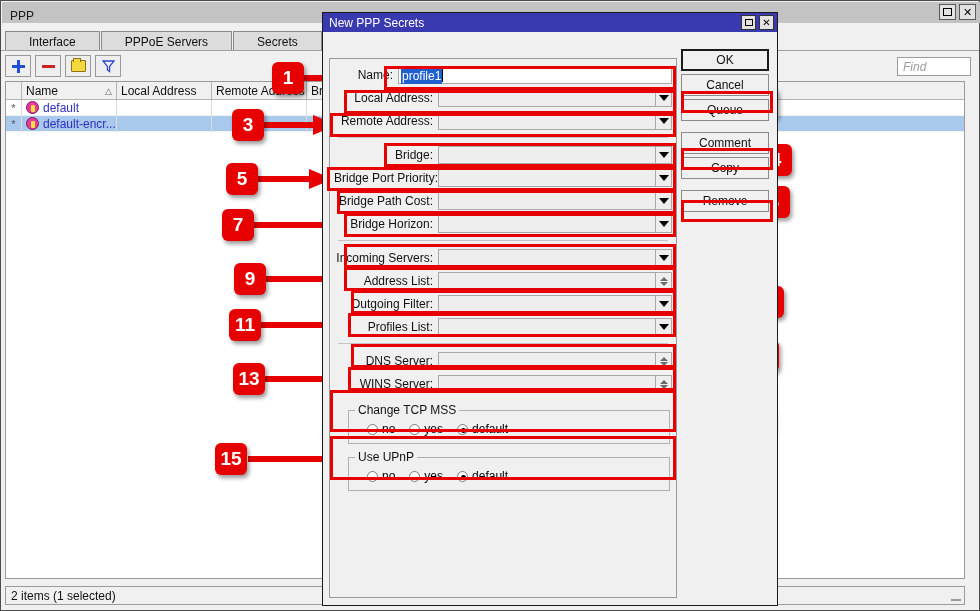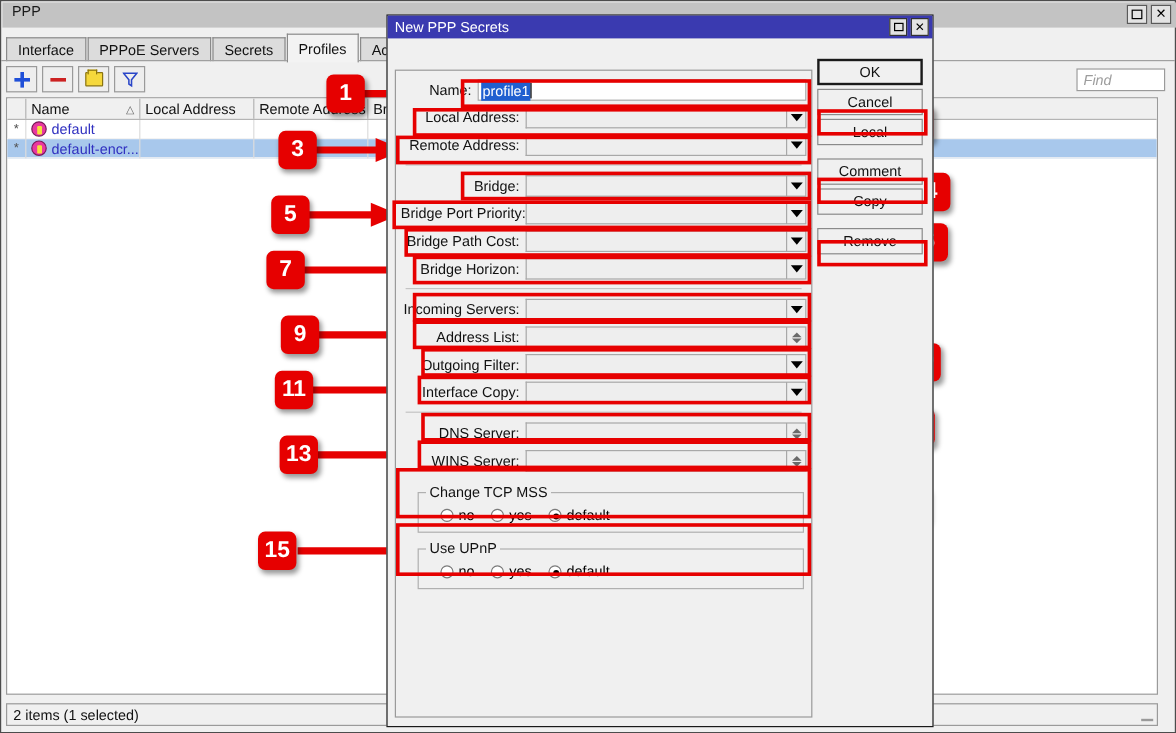--- a/index.html
+++ b/index.html
@@ -16,41 +16,41 @@
 
   
   #ppp-window {
     position: absolute; left: 0; top: 0; width: 980px; height: 611px;
     background: #f0f0f0;
     border: 1px solid #4c4c4c;
   }
   #ppp-titlebar {
     position: absolute; left: 1px; top: 1px; width: 978px; height: 21px;
     background: #c3c3c3;
-    display: flex; align-items: flex-start;
+    display: flex; align-items: flex-end;
   }
   #ppp-title {
     padding-left: 8px; font-size: 12px; color: #1a1a1a;
   }
   .win-btns { position: absolute; right: 4px; top: 2px; display: flex; gap: 3px; }
   .win-btn {
     width: 17px; height: 16px; background: #e3e3e3;
     border: 1px solid #5a5a5a;
     display: flex; align-items: center; justify-content: center;
     font-size: 11px; line-height: 1; color: #000;
   }
   .win-btn .sq { width: 9px; height: 8px; border: 1.5px solid #000; }
 
   
   #ppp-tabs {
     position: absolute; left: 4px; top: 26px; height: 24px;
     display: flex; align-items: flex-end;
   }
   .ppp-tab {
-    height: 20px; padding: 0 9px;
+    height: 20px; padding: 0 23px;
     background: #dcdcdc;
     border: 1px solid #8a8a8a; border-bottom: none;
     display: flex; align-items: center;
     font-size: 12px; color: #111;
     margin-right: 1px;
   }
   .ppp-tab.active {
     height: 24px; background: #f3f3f3;
     border-color: #8a8a8a;
     margin-bottom: -1px;
@@ -498,21 +498,21 @@
 
         <div class="frow">
           <span class="flabel" style="width:104px;">Outgoing Filter:</span>
           <div class="finput"></div>
           <div class="fbtn">
               <span class="tri-down"></span>
             </div>
         </div>
 
         <div class="frow">
-          <span class="flabel" style="width:104px;">Interface Copy:</span>
+          <span class="flabel" style="width:104px;">Profiles List:</span>
           <div class="finput"></div>
           <div class="fbtn">
               <span class="tri-down"></span>
             </div>
         </div>
 
         <div class="sep"></div>
 
         <div class="frow">
           <span class="flabel" style="width:104px;">DNS Server:</span>
@@ -569,21 +569,21 @@
             </label>
           </div>
         </fieldset>
 
       </div>
     </div>
 
     <div id="dlg-buttons">
       <div class="dbtn primary">OK</div>
       <div class="dbtn">Cancel</div>
-      <div class="dbtn">Local</div>
+      <div class="dbtn">Queue</div>
       <div class="dbtn gap">Comment</div>
       <div class="dbtn">Copy</div>
       <div class="dbtn gap">Remove</div>
     </div>
   </div>
 
   <div class="hl" style="left:384px; top:66px;  width:292px; height:24px;"></div>
   <div class="hl" style="left:344px; top:90px;  width:332px; height:24px;"></div>
   <div class="hl" style="left:330px; top:113px; width:346px; height:24px;"></div>
   <div class="hl" style="left:384px; top:143px; width:292px; height:24px;"></div>

